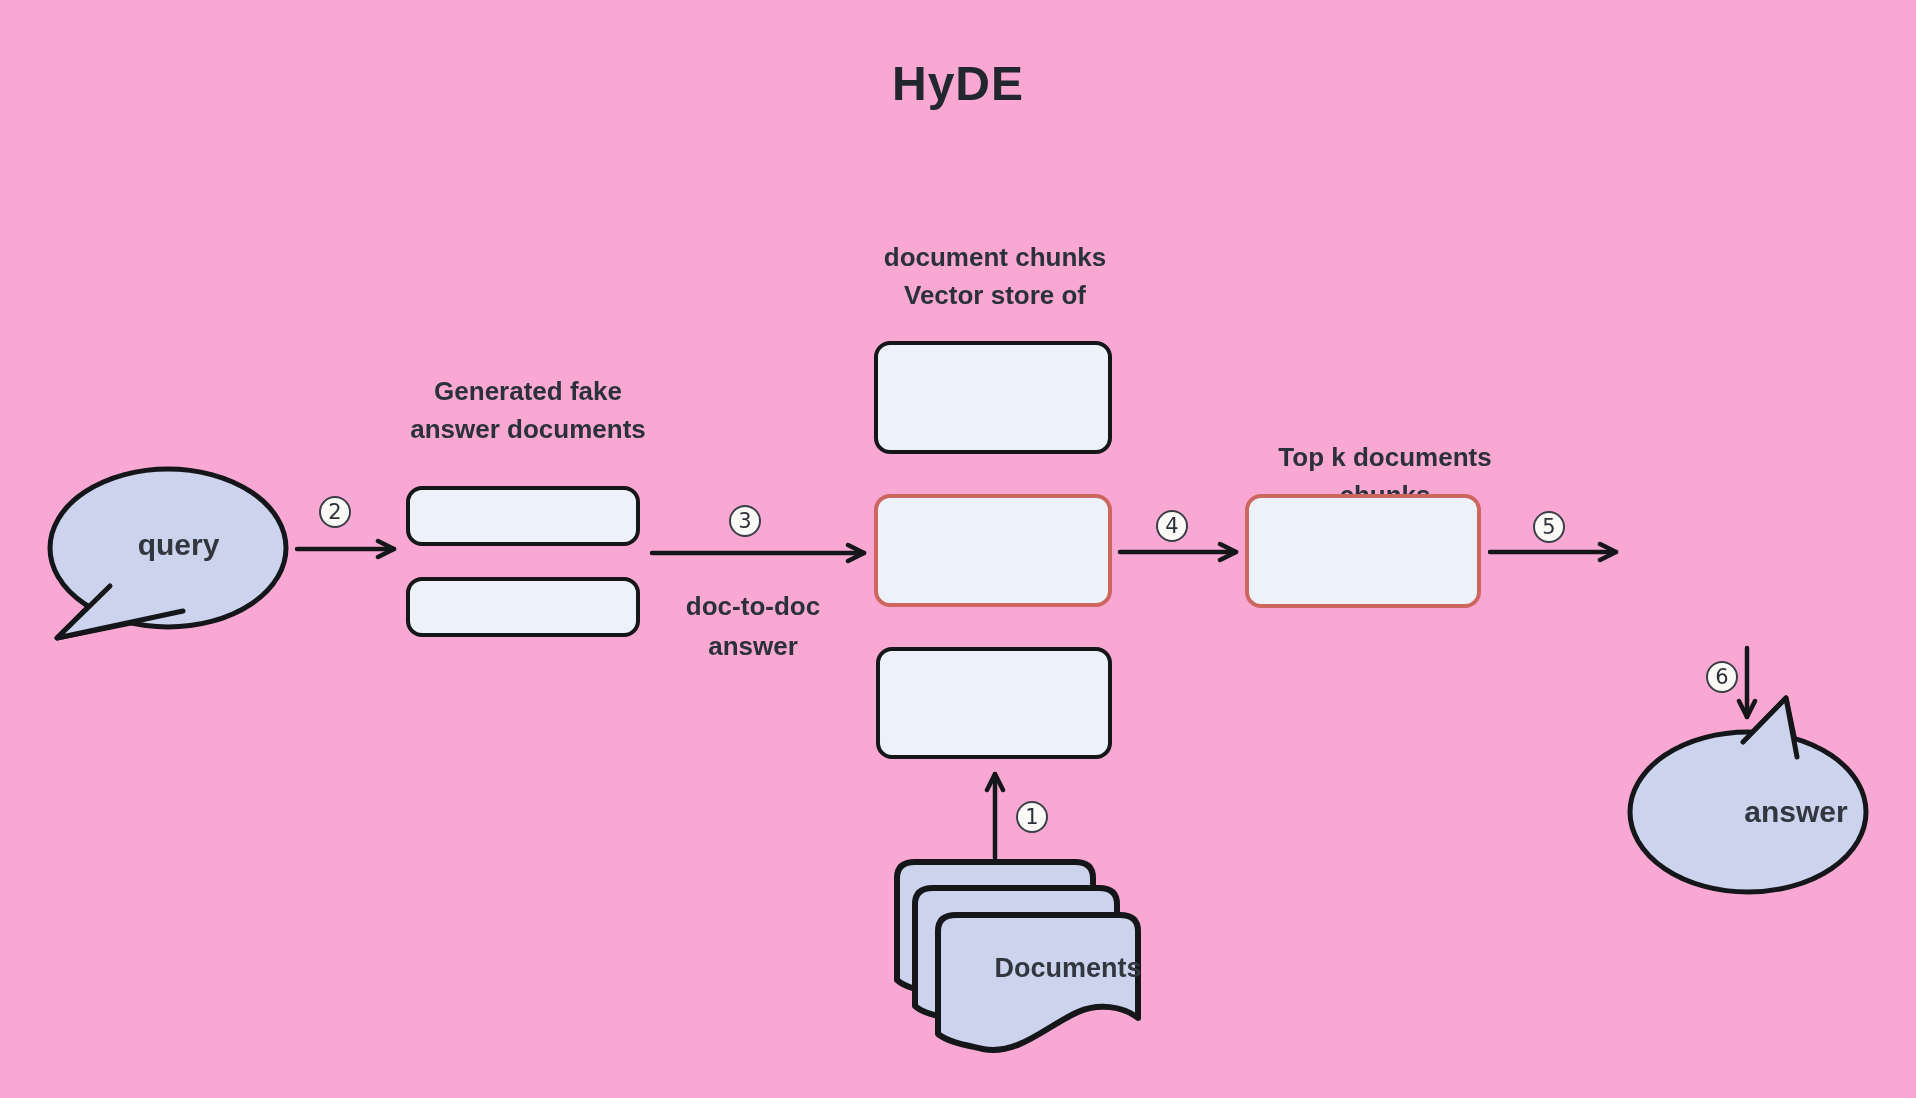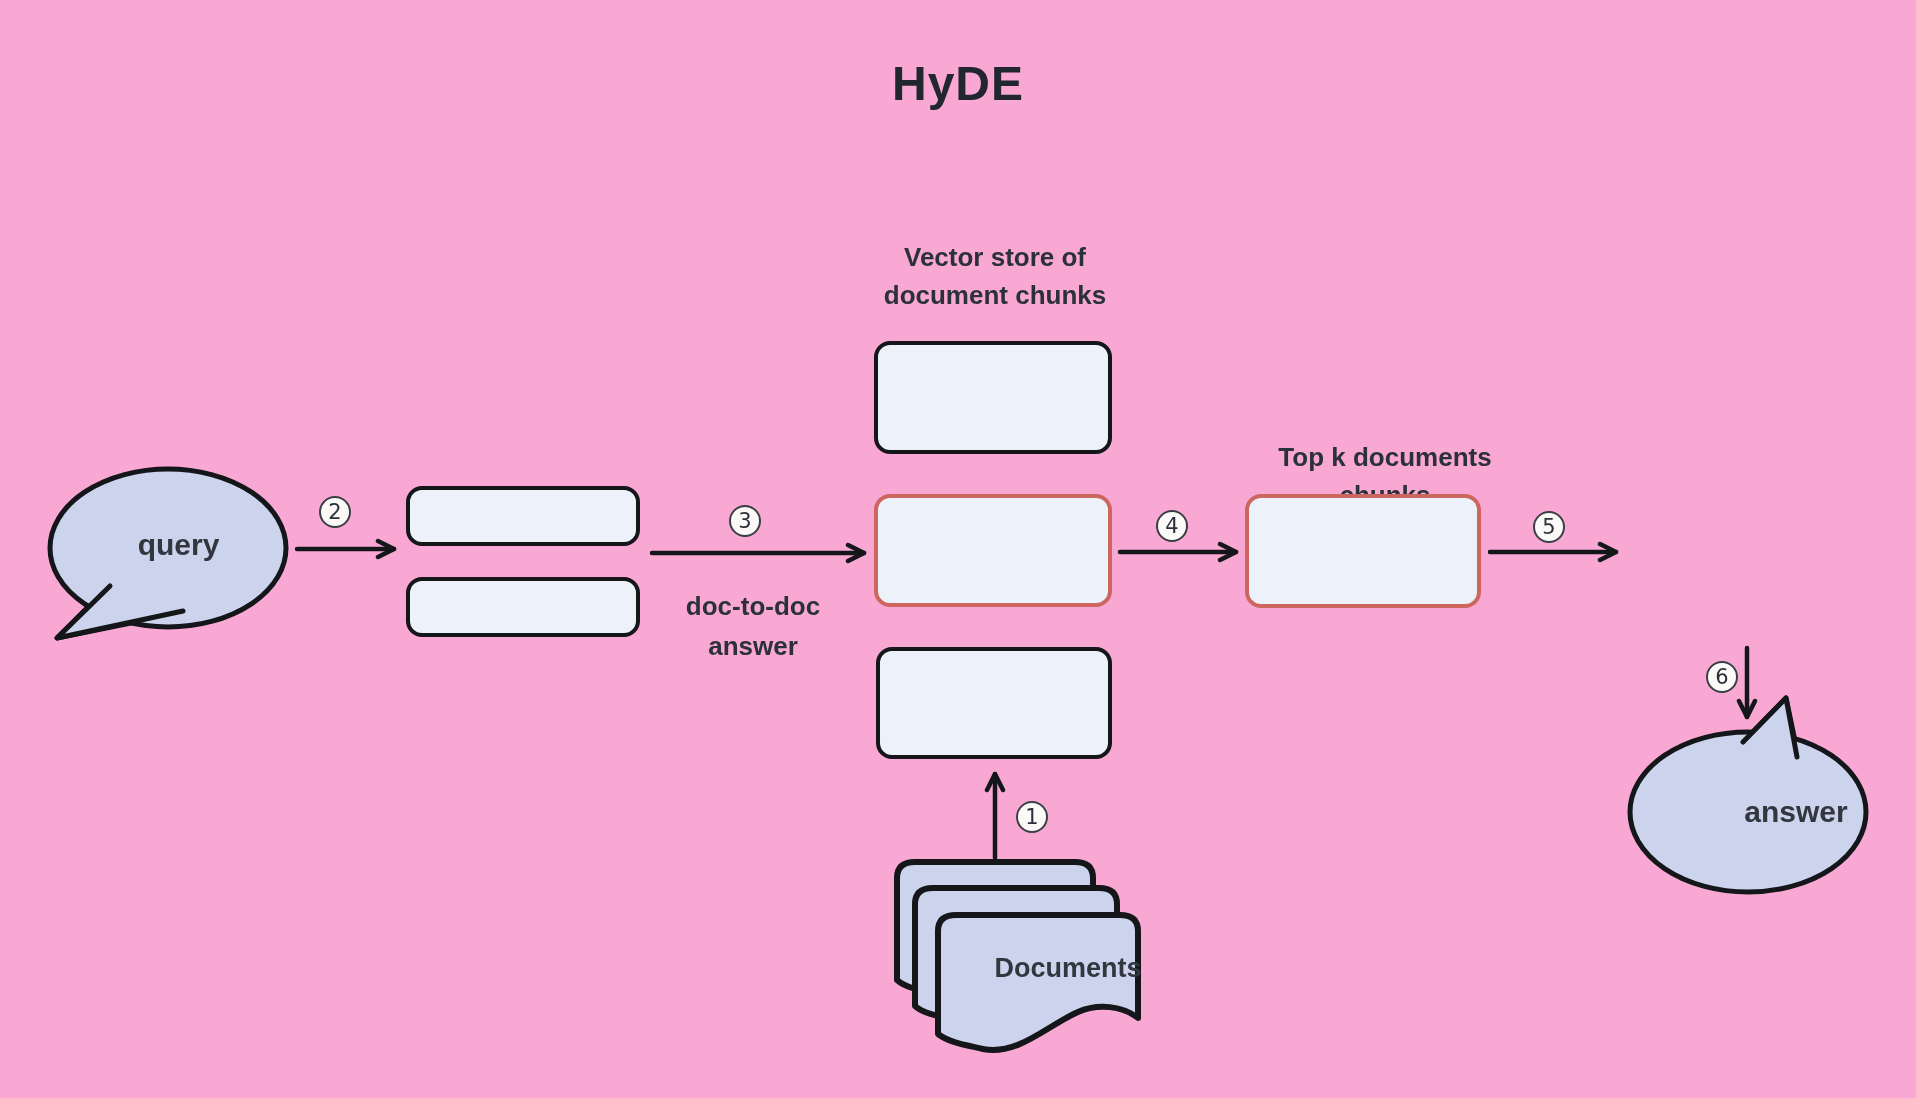--- a/index.html
+++ b/index.html
@@ -94,31 +94,35 @@
       <line x1="1490" y1="552" x2="1616" y2="552" marker-end="url(#ah)"></line>
       <line x1="1747" y1="648" x2="1747" y2="717" marker-end="url(#ah)"></line>
       <line x1="995" y1="858" x2="995" y2="774" marker-end="url(#ah)"></line>
     </g>
   </svg>
 
   <div class="abs page-title">HyDE</div>
 
   <div class="abs node-text" style="left:38px;top:528px;width:281px;">query</div>
 
+  <div class="abs lbl" style="left:378px;top:372px;width:300px;">
+    <div>Generated fake</div>
+    <div>answer documents</div>
+  </div>
   <div class="abs box" style="left:406px;top:486px;width:234px;height:60px;"></div>
   <div class="abs box" style="left:406px;top:577px;width:234px;height:60px;"></div>
 
   <div class="abs lbl" style="left:653px;top:586px;width:200px;line-height:40px;">
     <div>doc-to-doc</div>
     <div>answer</div>
   </div>
 
   <div class="abs lbl" style="left:845px;top:238px;width:300px;">
+    <div>document chunks</div>
     <div>Vector store of</div>
-    <div>document chunks</div>
   </div>
   <div class="abs box" style="left:874px;top:341px;width:238px;height:113px;"></div>
   <div class="abs box red" style="left:874px;top:494px;width:238px;height:113px;"></div>
   <div class="abs box" style="left:876px;top:647px;width:236px;height:112px;"></div>
 
   <div class="abs lbl" style="left:1235px;top:438px;width:300px;">Top k documents chunks</div>
   <div class="abs box red" style="left:1245px;top:494px;width:236px;height:114px;"></div>
 
 
   <div class="abs node-text" style="left:1676px;top:795px;width:240px;">answer</div>

